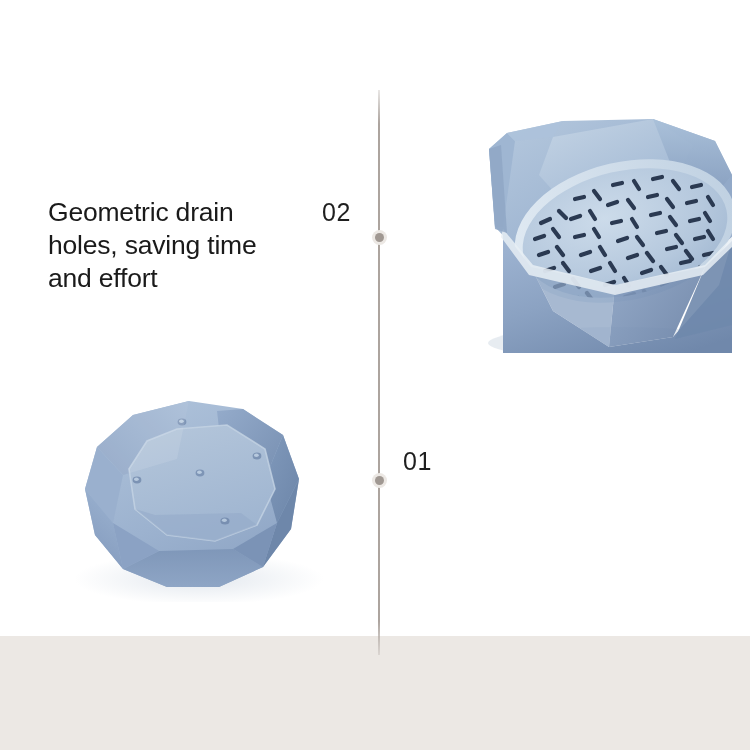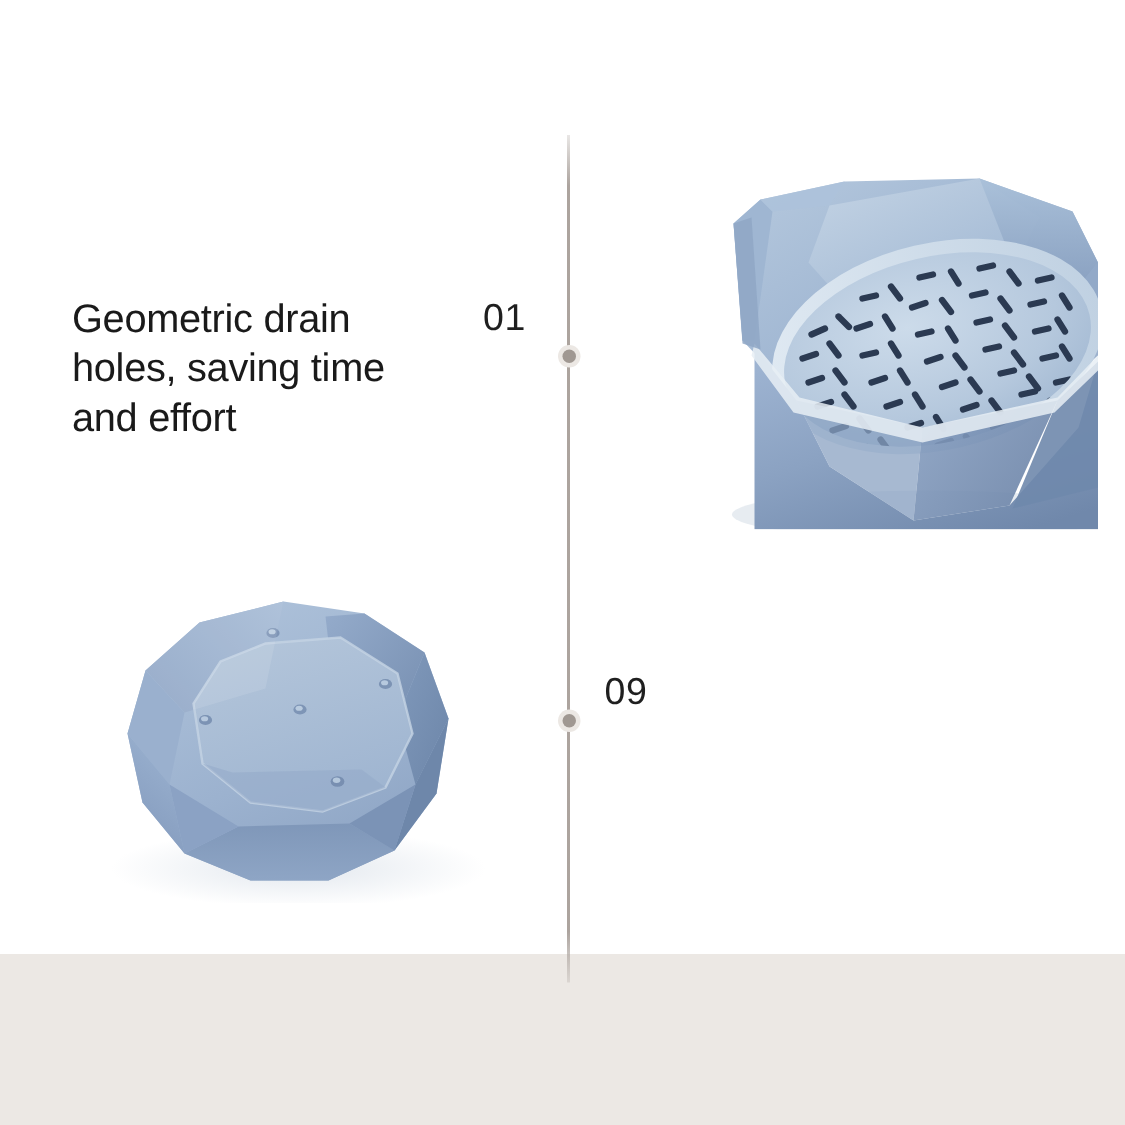--- a/index.html
+++ b/index.html
@@ -92,21 +92,21 @@
 
 <div class="page">
 
   <div class="divider-line"></div>
   <div class="divider-dot dot-1"></div>
   <div class="divider-dot dot-2"></div>
 
   <div class="feature-text" id="feature-1-text">Geometric drain
 holes, saving time
 and effort</div>
-  <div class="feature-num" id="feature-1-num">01</div>
+  <div class="feature-num" id="feature-1-num">02</div>
 
   <div class="photo-panel" id="photo-panel-top">
     <div class="photo-stage">
       <svg class="colander-svg" width="329" height="238" viewBox="0 0 329 238">
         <defs>
           <linearGradient id="bodyA" x1="0" y1="0" x2="1" y2="1">
             <stop offset="0%" stop-color="#b6c9de"></stop>
             <stop offset="55%" stop-color="#9cb3d0"></stop>
             <stop offset="100%" stop-color="#8aa3c3"></stop>
           </linearGradient>
@@ -242,21 +242,21 @@
         <path d="M 302 152 L 329 126 L 329 210 L 272 224 Z" fill="#6f88ac" opacity="0.9"></path>
 
         <path d="M 100 114 L 130 150 L 212 170 L 302 150 L 329 122 L 329 132 L 300 160
                  L 212 180 L 126 160 L 98 122 Z" fill="#e7eef5" opacity="0.85"></path>
 
         <path d="M 86 34 L 98 30 L 104 118 L 92 114 Z" fill="#8fa7c6" opacity="0.85"></path>
       </svg>
     </div>
   </div>
 
-  <div class="feature-num" id="feature-2-num">09</div>
+  <div class="feature-num" id="feature-2-num">01</div>
 
   <div class="photo-panel" id="photo-panel-bottom">
     <div class="photo-stage">
       <svg class="dome-svg" width="325" height="239" viewBox="0 0 325 239">
         <defs>
           <linearGradient id="domeTop" x1="0.25" y1="0" x2="0.8" y2="1">
             <stop offset="0%" stop-color="#aec2da"></stop>
             <stop offset="55%" stop-color="#9cb2cf"></stop>
             <stop offset="100%" stop-color="#8ba2c2"></stop>
           </linearGradient>

